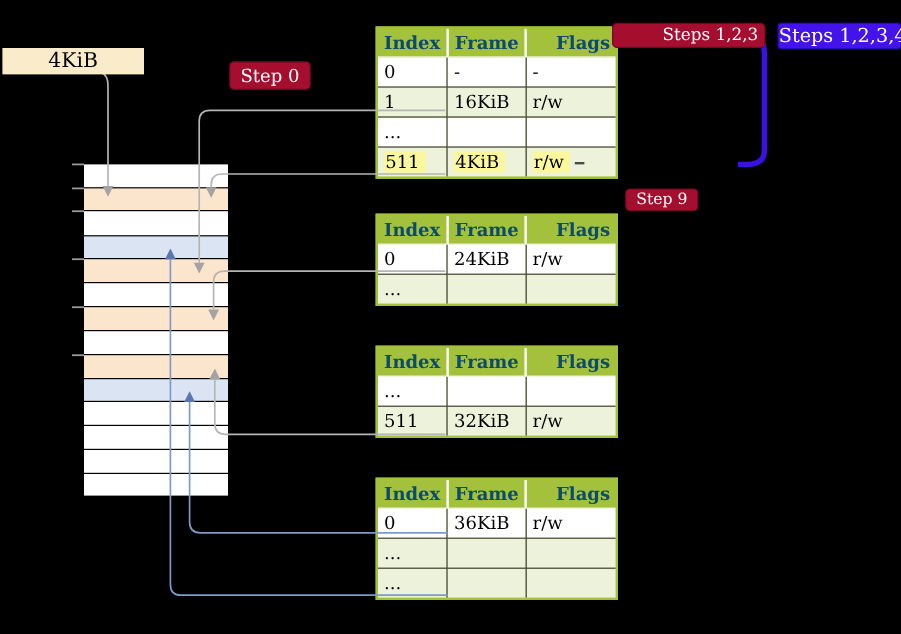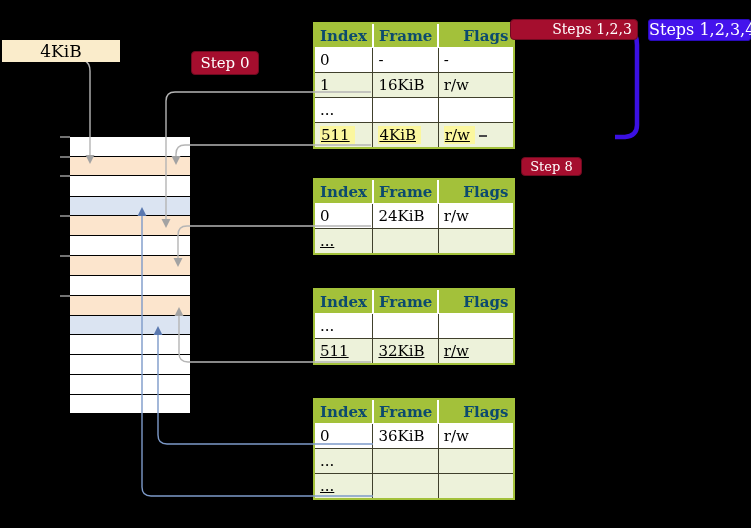--- a/index.html
+++ b/index.html
@@ -30,36 +30,36 @@
   th{
     background:#a3c13a;color:#0c4a6e;font-weight:bold;font-size:15px;text-align:center;
     padding:0 5px;height:23px;border-right:2px solid #fff;border-bottom:1px solid #fff;
   }
   th:last-child{border-right:none;padding-left:24px;}
   td{
     font-size:15px;padding:0 5px;height:24px;color:#000;background:#fff;
     border-right:1px solid #40402c;border-bottom:1px solid #40402c;white-space:nowrap;
   }
   td:last-child{border-right:none;}
-  tr:last-child td{border-bottom:none;text-decoration:underline;}
+  tr:last-child td{border-bottom:none;}
   tr.shade td{background:#edf2da;}
   .hl{background:#fbf79e;padding:0 5px 0 1px;}
   svg.overlay{position:absolute;left:0;top:0;z-index:30;pointer-events:none;}
 </style>
 </head>
 <body>
 
 <div class="stage">
 
   <div class="box-cream">4KiB</div>
 
   <div class="lbl lbl-red" id="lbl-step0">Step 0</div>
   <div class="lbl lbl-red" id="lbl-steps123">Steps 1,2,3</div>
   <div class="lbl lbl-blue" id="lbl-steps1234">Steps 1,2,3,4</div>
-  <div class="lbl lbl-red" id="lbl-step4">Step 8</div>
+  <div class="lbl lbl-red" id="lbl-step4">Step 9</div>
 
   <div class="memcol">
       <div class="memrow" style="top: 0px; height: 19px; background: rgb(255, 255, 255);"></div>
       <div class="memrow" style="top: 20px; height: 18px; background: rgb(252, 229, 205);"></div>
       <div class="memrow" style="top: 39px; height: 20px; background: rgb(255, 255, 255);"></div>
       <div class="memrow" style="top: 60px; height: 18px; background: rgb(219, 228, 242);"></div>
       <div class="memrow" style="top: 79px; height: 19px; background: rgb(252, 229, 205);"></div>
       <div class="memrow" style="top: 99px; height: 19px; background: rgb(255, 255, 255);"></div>
       <div class="memrow" style="top: 119px; height: 19px; background: rgb(252, 229, 205);"></div>
       <div class="memrow" style="top: 139px; height: 19px; background: rgb(255, 255, 255);"></div>

